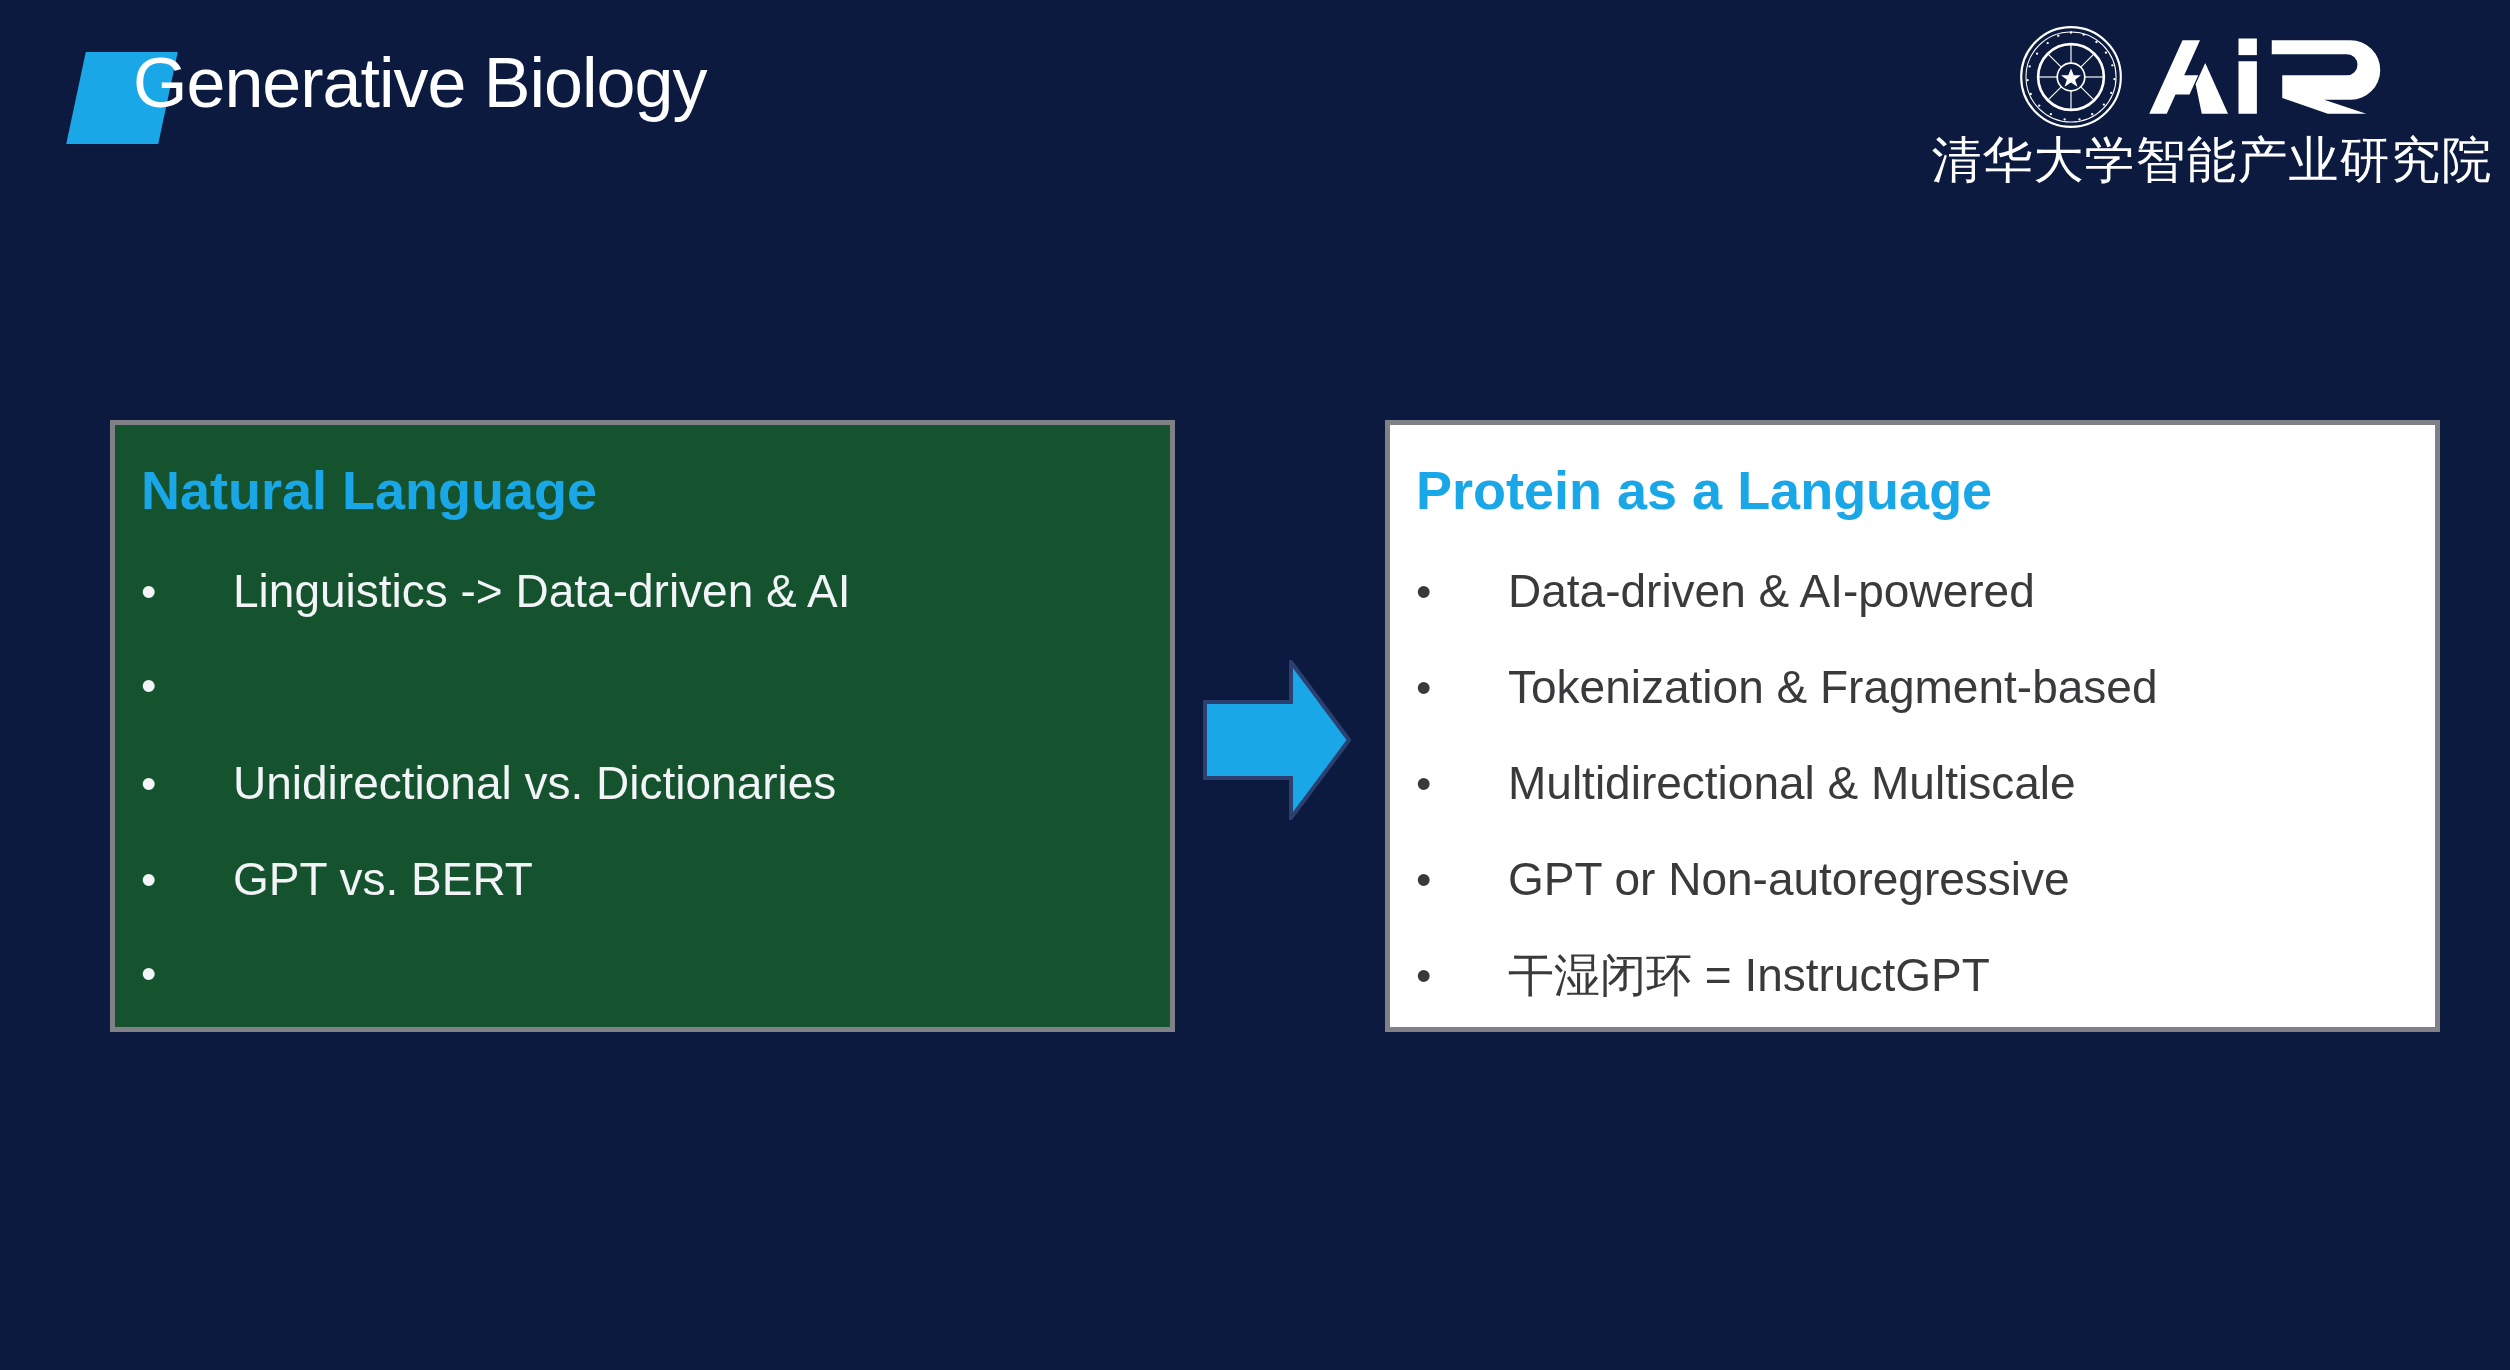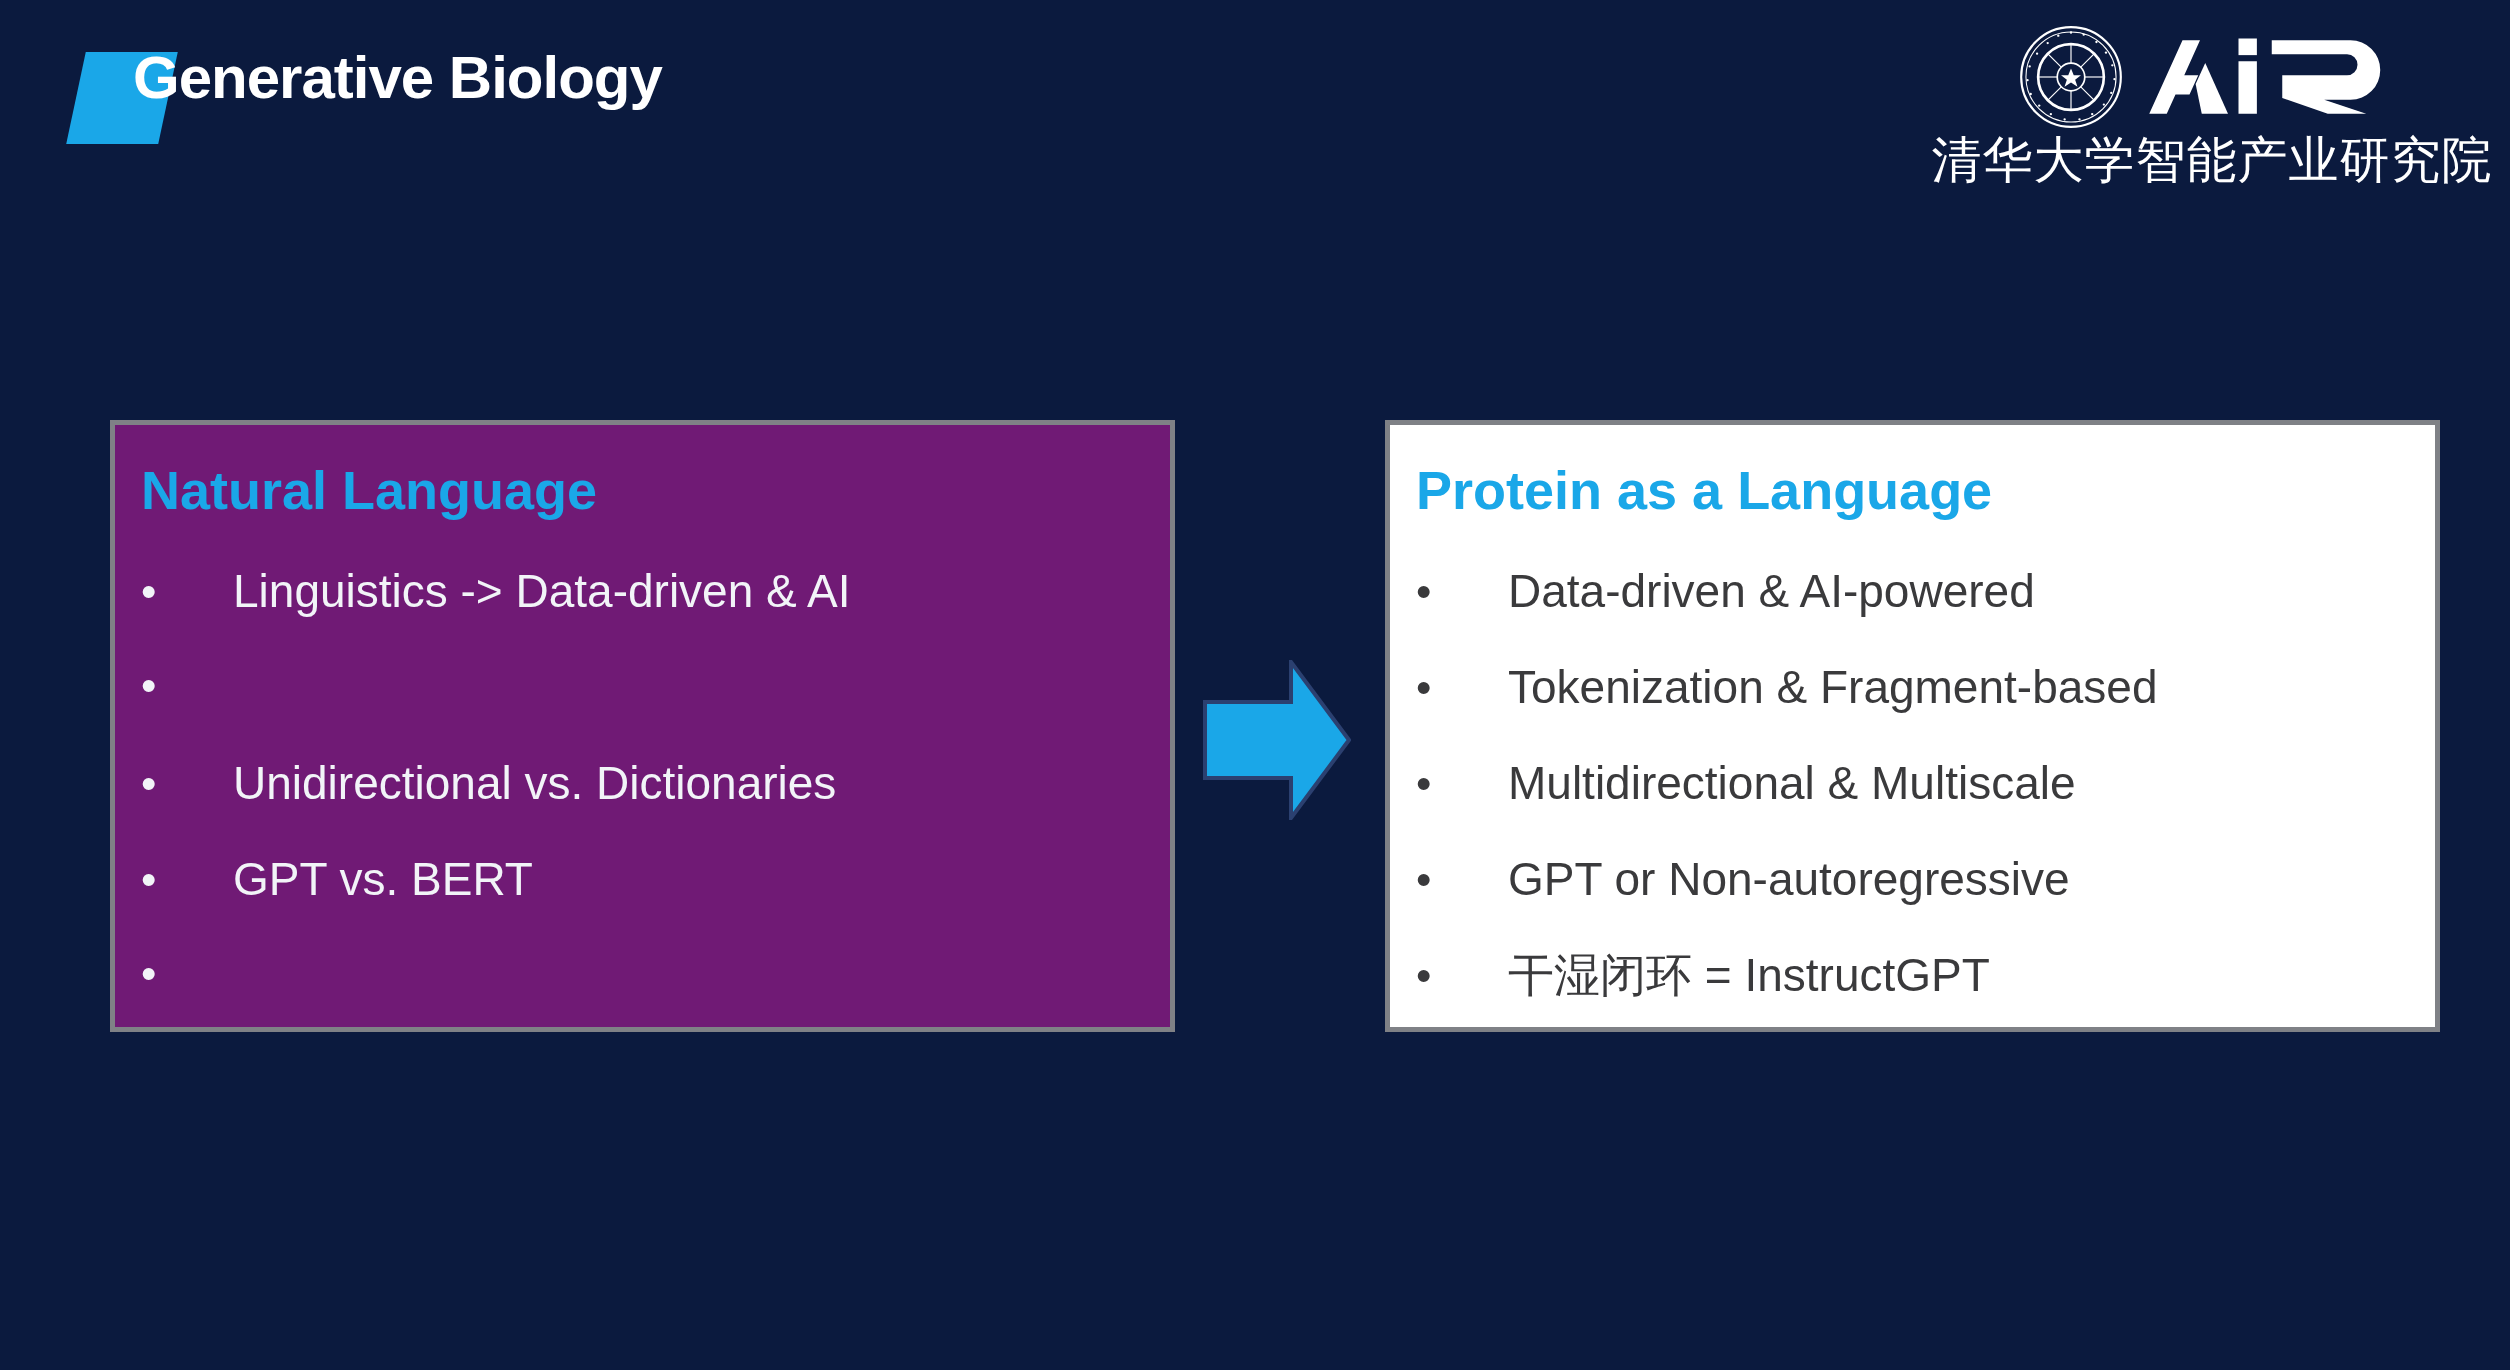--- a/index.html
+++ b/index.html
@@ -23,22 +23,22 @@
     top: 52px;
     width: 92px;
     height: 92px;
     background: #1aa7e8;
     transform: skewX(-12deg);
   }
   .slide-title {
     position: absolute;
     left: 133px;
     top: 48px;
-    font-size: 60px;
-    font-weight: bold;
+    font-size: 70px;
+    font-weight: normal;
     color: #ffffff;
     letter-spacing: -1px;
     line-height: 1;
     white-space: nowrap;
   }
 
   
   .logo {
     position: absolute;
     right: 28px;
@@ -86,21 +86,21 @@
   .panel {
     position: absolute;
     border: 5px solid #7f8186;
     box-sizing: border-box;
   }
   .panel-left {
     left: 110px;
     top: 420px;
     width: 1065px;
     height: 612px;
-    background: #701a75;
+    background: #14532d;
   }
   .panel-right {
     left: 1385px;
     top: 420px;
     width: 1055px;
     height: 612px;
     background: #ffffff;
     padding-left: 8px;
   }
   .panel-heading {

